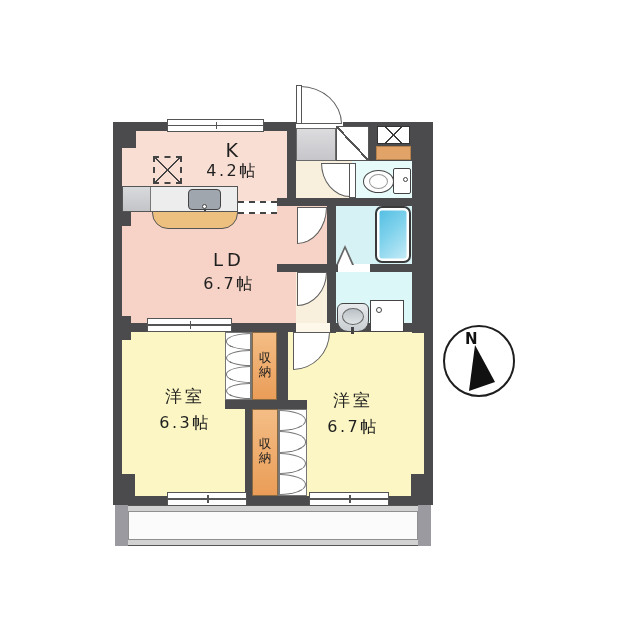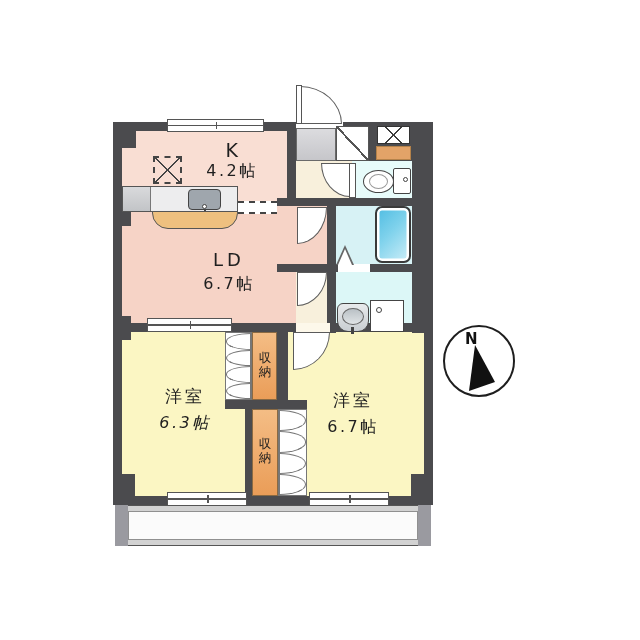--- a/index.html
+++ b/index.html
@@ -148,21 +148,21 @@
   <div class="abs" style="left:443px;top:325px;width:72px;height:72px;border:2px solid #1e1e1e;border-radius:50%;background:#fff;">
     <div class="abs" style="left:20px;top:3px;font-size:15px;font-weight:bold;color:#111;">N</div>
     <div class="abs" style="left:0;top:0;width:72px;height:72px;background:#111;clip-path:polygon(30px 18px,50px 55px,24px 64px);"></div>
   </div>
 
   <div class="lbl" style="left:233px;top:150px;font-size:19px;">K</div>
   <div class="lbl" style="left:232px;top:171px;font-size:16px;">4.2帖</div>
   <div class="lbl" style="left:229px;top:260px;font-size:18px;letter-spacing:4px;">LD</div>
   <div class="lbl" style="left:229px;top:284px;font-size:16px;">6.7帖</div>
   <div class="lbl" style="left:185px;top:396px;font-size:17px;letter-spacing:3px;">洋室</div>
-  <div class="lbl" style="left:185px;top:423px;font-size:16px;font-style:italic;">6.3帖</div>
+  <div class="lbl" style="left:185px;top:423px;font-size:16px;">6.3帖</div>
   <div class="lbl" style="left:353px;top:400px;font-size:17px;letter-spacing:3px;">洋室</div>
   <div class="lbl" style="left:353px;top:427px;font-size:16px;">6.7帖</div>
   <div class="lbl" style="left:265px;top:365px;font-size:12.5px;letter-spacing:0;line-height:1.15;">収
 納</div>
   <div class="lbl" style="left:265px;top:451px;font-size:12.5px;letter-spacing:0;line-height:1.15;">収
 納</div>
 
 </div>
 
 </body></html>

